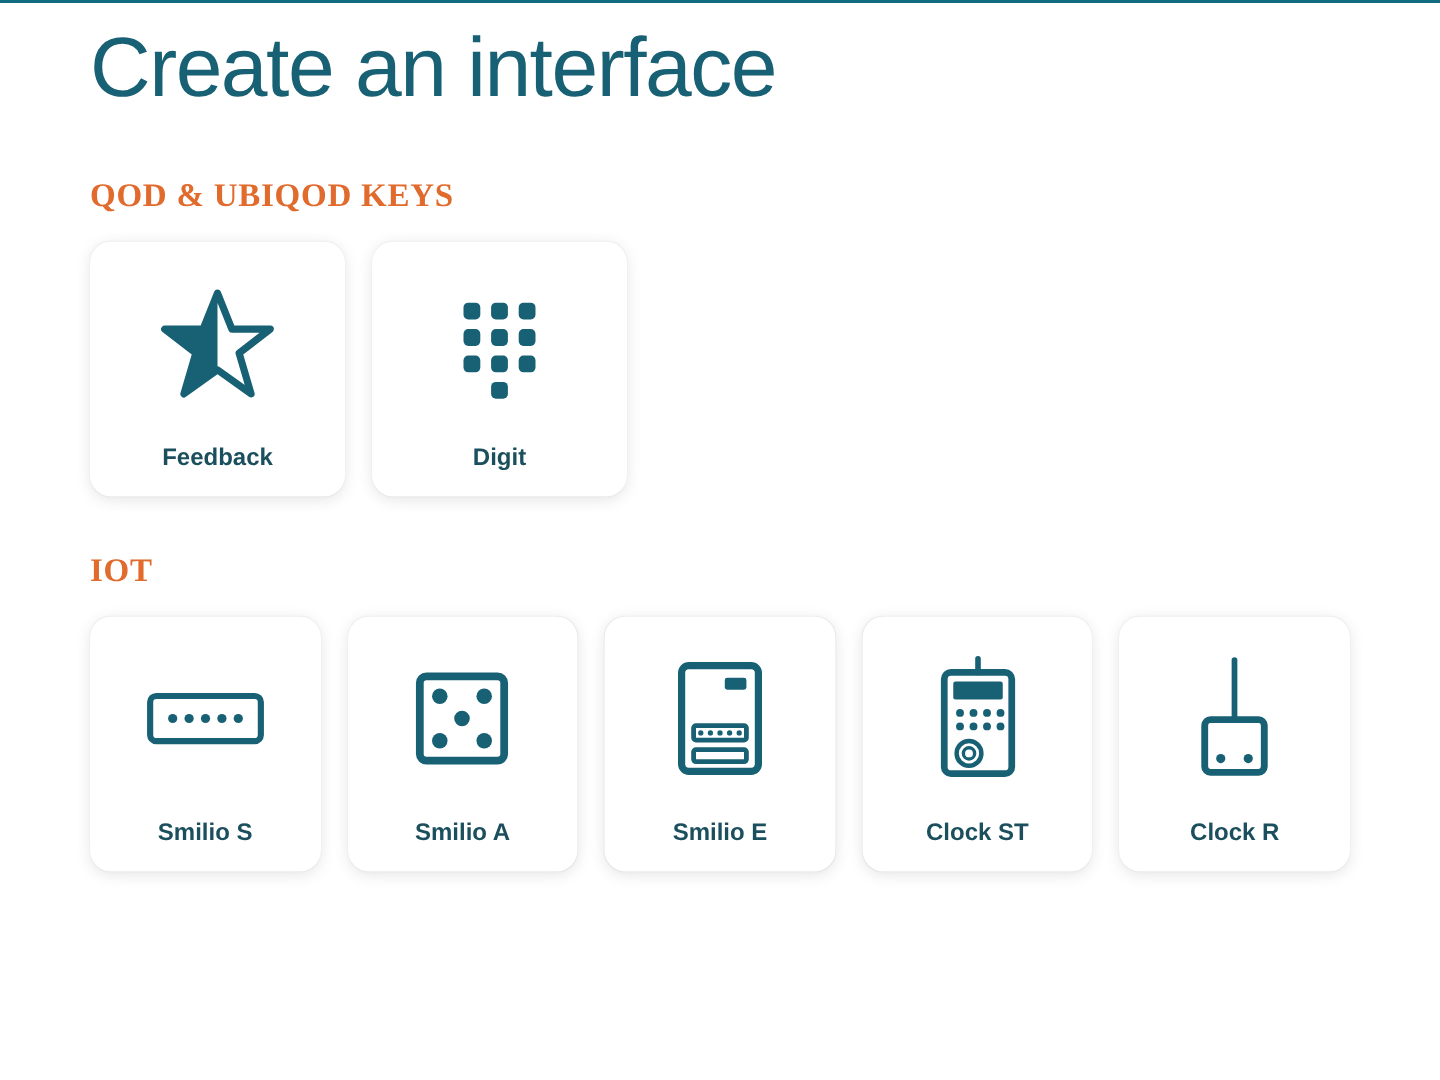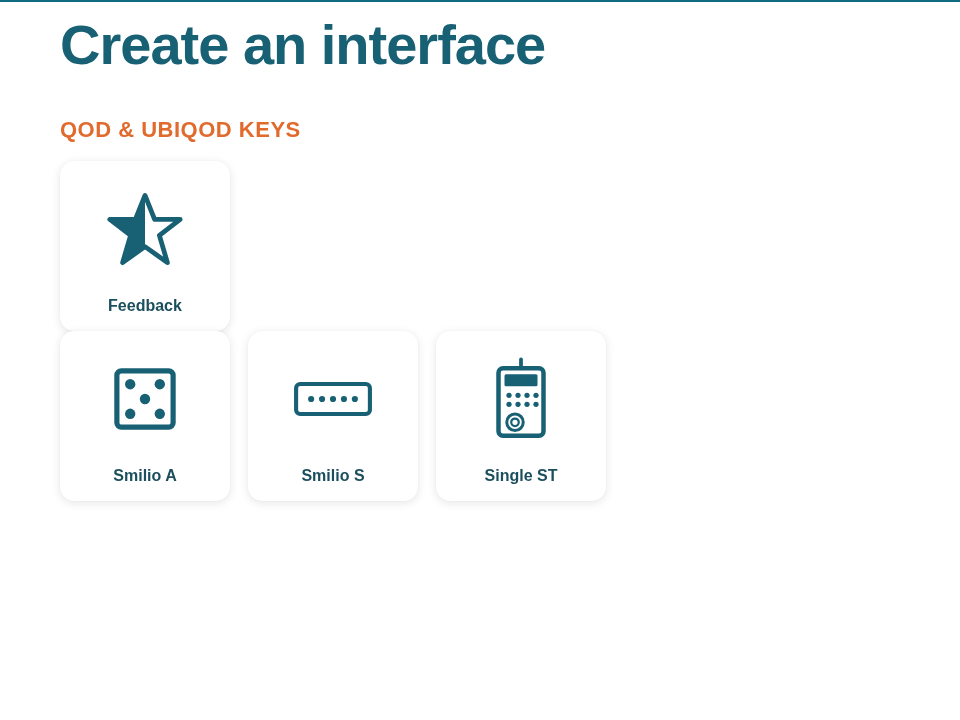--- a/index.html
+++ b/index.html
@@ -14,31 +14,32 @@
   }
   .topline {
     height: 2px;
     background: #116b81;
   }
   .page {
     padding: 10px 60px 0 60px;
   }
   h1.page-title {
     font-size: 56px;
-    font-weight: 700;
+    font-weight: 400;
     color: #186074;
     margin: 0 0 40px 0;
     letter-spacing: -1px;
   }
   h2.section-title {
     font-size: 22px;
     font-weight: 800;
     color: #e16a2d;
     margin: 36px 0 18px 0;
     letter-spacing: 0.5px;
+    font-family: Liberation Serif, serif;
   }
   .card-row {
     display: flex;
     gap: 18px;
   }
   .card {
     width: 170px;
     height: 170px;
     background: #ffffff;
     border-radius: 14px;
@@ -84,73 +85,118 @@
         <svg width="80" height="80" viewBox="0 0 100 100">
           <path d="M50 8 L62 38 L94 38 L68 58 L78 92 L50 72 L22 92 L32 58 L6 38 L38 38 Z" fill="none" stroke="#186074" stroke-width="6" stroke-linejoin="round"></path>
           <path d="M50 8 L50 72 L22 92 L32 58 L6 38 L38 38 Z" fill="#186074"></path>
         </svg>
       </div>
       <div class="label">Feedback</div>
     </div>
 
 
 
+    <div class="card">
+      <div class="icon-wrap">
+        <svg width="80" height="80" viewBox="0 0 100 100">
+          <rect x="20" y="16" width="14" height="14" rx="4" fill="#186074"></rect>
+          <rect x="43" y="16" width="14" height="14" rx="4" fill="#186074"></rect>
+          <rect x="66" y="16" width="14" height="14" rx="4" fill="#186074"></rect>
+          <rect x="20" y="38" width="14" height="14" rx="4" fill="#186074"></rect>
+          <rect x="43" y="38" width="14" height="14" rx="4" fill="#186074"></rect>
+          <rect x="66" y="38" width="14" height="14" rx="4" fill="#186074"></rect>
+          <rect x="20" y="60" width="14" height="14" rx="4" fill="#186074"></rect>
+          <rect x="43" y="60" width="14" height="14" rx="4" fill="#186074"></rect>
+          <rect x="66" y="60" width="14" height="14" rx="4" fill="#186074"></rect>
+          <rect x="43" y="82" width="14" height="14" rx="4" fill="#186074"></rect>
+        </svg>
+      </div>
+      <div class="label">Digit</div>
+    </div>
 
 
   </div>
 
+  <h2 class="section-title">IOT</h2>
 
   <div class="card-row">
+
+    <div class="card">
+      <div class="icon-wrap">
+        <svg width="82" height="48" viewBox="0 0 120 60">
+          <rect x="6" y="8" width="108" height="44" rx="6" fill="none" stroke="#186074" stroke-width="6"></rect>
+          <circle cx="28" cy="30" r="4.5" fill="#186074"></circle>
+          <circle cx="44" cy="30" r="4.5" fill="#186074"></circle>
+          <circle cx="60" cy="30" r="4.5" fill="#186074"></circle>
+          <circle cx="76" cy="30" r="4.5" fill="#186074"></circle>
+          <circle cx="92" cy="30" r="4.5" fill="#186074"></circle>
+        </svg>
+      </div>
+      <div class="label">Smilio S</div>
+    </div>
 
     <div class="card">
       <div class="icon-wrap">
         <svg width="74" height="74" viewBox="0 0 100 100">
           <rect x="12" y="12" width="76" height="76" rx="6" fill="none" stroke="#186074" stroke-width="7"></rect>
           <circle cx="30" cy="30" r="7" fill="#186074"></circle>
           <circle cx="70" cy="30" r="7" fill="#186074"></circle>
           <circle cx="50" cy="50" r="7" fill="#186074"></circle>
           <circle cx="30" cy="70" r="7" fill="#186074"></circle>
           <circle cx="70" cy="70" r="7" fill="#186074"></circle>
         </svg>
       </div>
       <div class="label">Smilio A</div>
     </div>
 
     <div class="card">
       <div class="icon-wrap">
-        <svg width="82" height="48" viewBox="0 0 120 60">
-          <rect x="6" y="8" width="108" height="44" rx="6" fill="none" stroke="#186074" stroke-width="6"></rect>
-          <circle cx="28" cy="30" r="4.5" fill="#186074"></circle>
-          <circle cx="44" cy="30" r="4.5" fill="#186074"></circle>
-          <circle cx="60" cy="30" r="4.5" fill="#186074"></circle>
-          <circle cx="76" cy="30" r="4.5" fill="#186074"></circle>
-          <circle cx="92" cy="30" r="4.5" fill="#186074"></circle>
-        </svg>
-      </div>
-      <div class="label">Smilio S</div>
-    </div>
-
+        <svg width="64" height="80" viewBox="0 0 80 100">
+          <rect x="8" y="6" width="64" height="88" rx="6" fill="none" stroke="#186074" stroke-width="6"></rect>
+          <rect x="44" y="16" width="18" height="10" rx="2" fill="#186074"></rect>
+          <rect x="18" y="56" width="44" height="12" rx="2" fill="none" stroke="#186074" stroke-width="4"></rect>
+          <circle cx="24" cy="62" r="2.2" fill="#186074"></circle>
+          <circle cx="32" cy="62" r="2.2" fill="#186074"></circle>
+          <circle cx="40" cy="62" r="2.2" fill="#186074"></circle>
+          <circle cx="48" cy="62" r="2.2" fill="#186074"></circle>
+          <circle cx="56" cy="62" r="2.2" fill="#186074"></circle>
+          <rect x="18" y="76" width="44" height="10" rx="2" fill="none" stroke="#186074" stroke-width="4"></rect>
+        </svg>
+      </div>
+      <div class="label">Smilio E</div>
+    </div>
 
     <div class="card">
       <div class="icon-wrap">
         <svg width="60" height="84" viewBox="0 0 80 110">
           <line x1="40" y1="2" x2="40" y2="14" stroke="#186074" stroke-width="5" stroke-linecap="round"></line>
           <rect x="10" y="14" width="60" height="90" rx="6" fill="none" stroke="#186074" stroke-width="6"></rect>
           <rect x="18" y="22" width="44" height="16" rx="2" fill="#186074"></rect>
           <circle cx="24" cy="50" r="3.5" fill="#186074"></circle>
           <circle cx="36" cy="50" r="3.5" fill="#186074"></circle>
           <circle cx="48" cy="50" r="3.5" fill="#186074"></circle>
           <circle cx="60" cy="50" r="3.5" fill="#186074"></circle>
           <circle cx="24" cy="62" r="3.5" fill="#186074"></circle>
           <circle cx="36" cy="62" r="3.5" fill="#186074"></circle>
           <circle cx="48" cy="62" r="3.5" fill="#186074"></circle>
           <circle cx="60" cy="62" r="3.5" fill="#186074"></circle>
           <circle cx="32" cy="86" r="11" fill="none" stroke="#186074" stroke-width="4"></circle>
           <circle cx="32" cy="86" r="5" fill="none" stroke="#186074" stroke-width="3"></circle>
         </svg>
       </div>
-      <div class="label">Single ST</div>
-    </div>
-
+      <div class="label">Clock ST</div>
+    </div>
+
+    <div class="card">
+      <div class="icon-wrap">
+        <svg width="62" height="84" viewBox="0 0 80 110">
+          <line x1="40" y1="4" x2="40" y2="56" stroke="#186074" stroke-width="5" stroke-linecap="round"></line>
+          <rect x="14" y="56" width="52" height="46" rx="5" fill="none" stroke="#186074" stroke-width="6"></rect>
+          <circle cx="28" cy="90" r="4" fill="#186074"></circle>
+          <circle cx="52" cy="90" r="4" fill="#186074"></circle>
+        </svg>
+      </div>
+      <div class="label">Clock R</div>
+    </div>
 
   </div>
 
 </div>
 
 </body></html>

